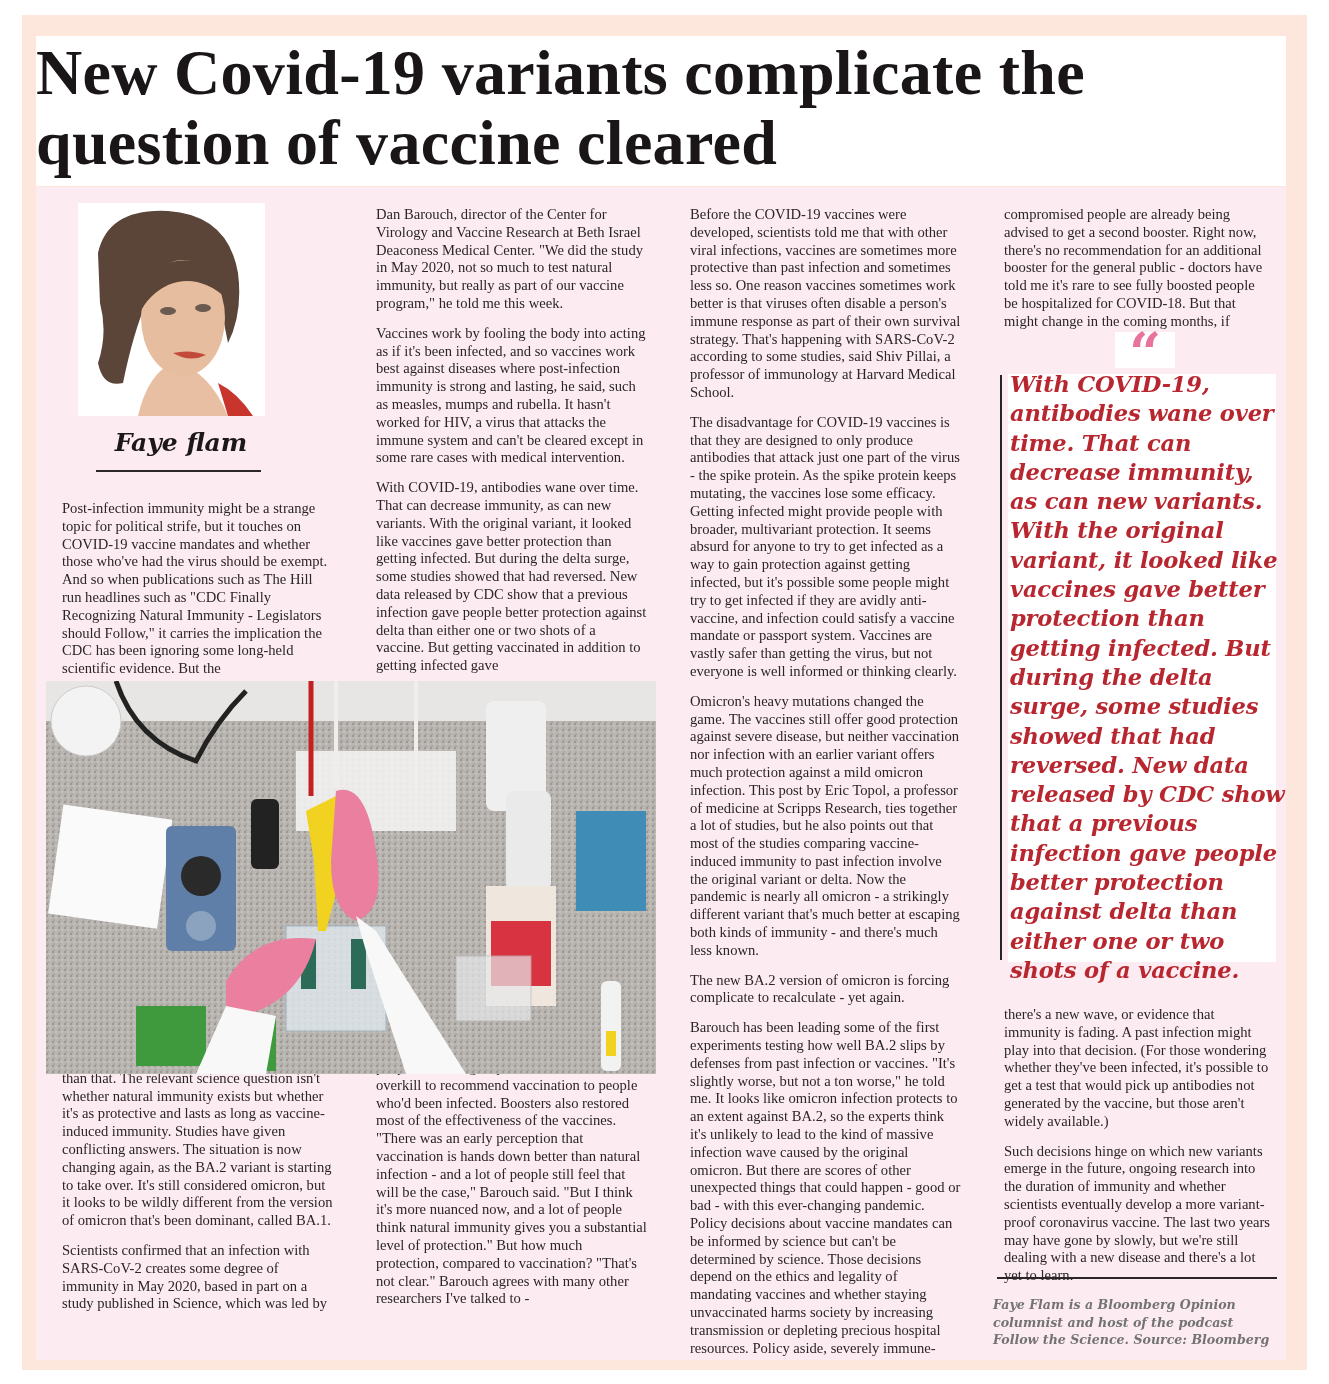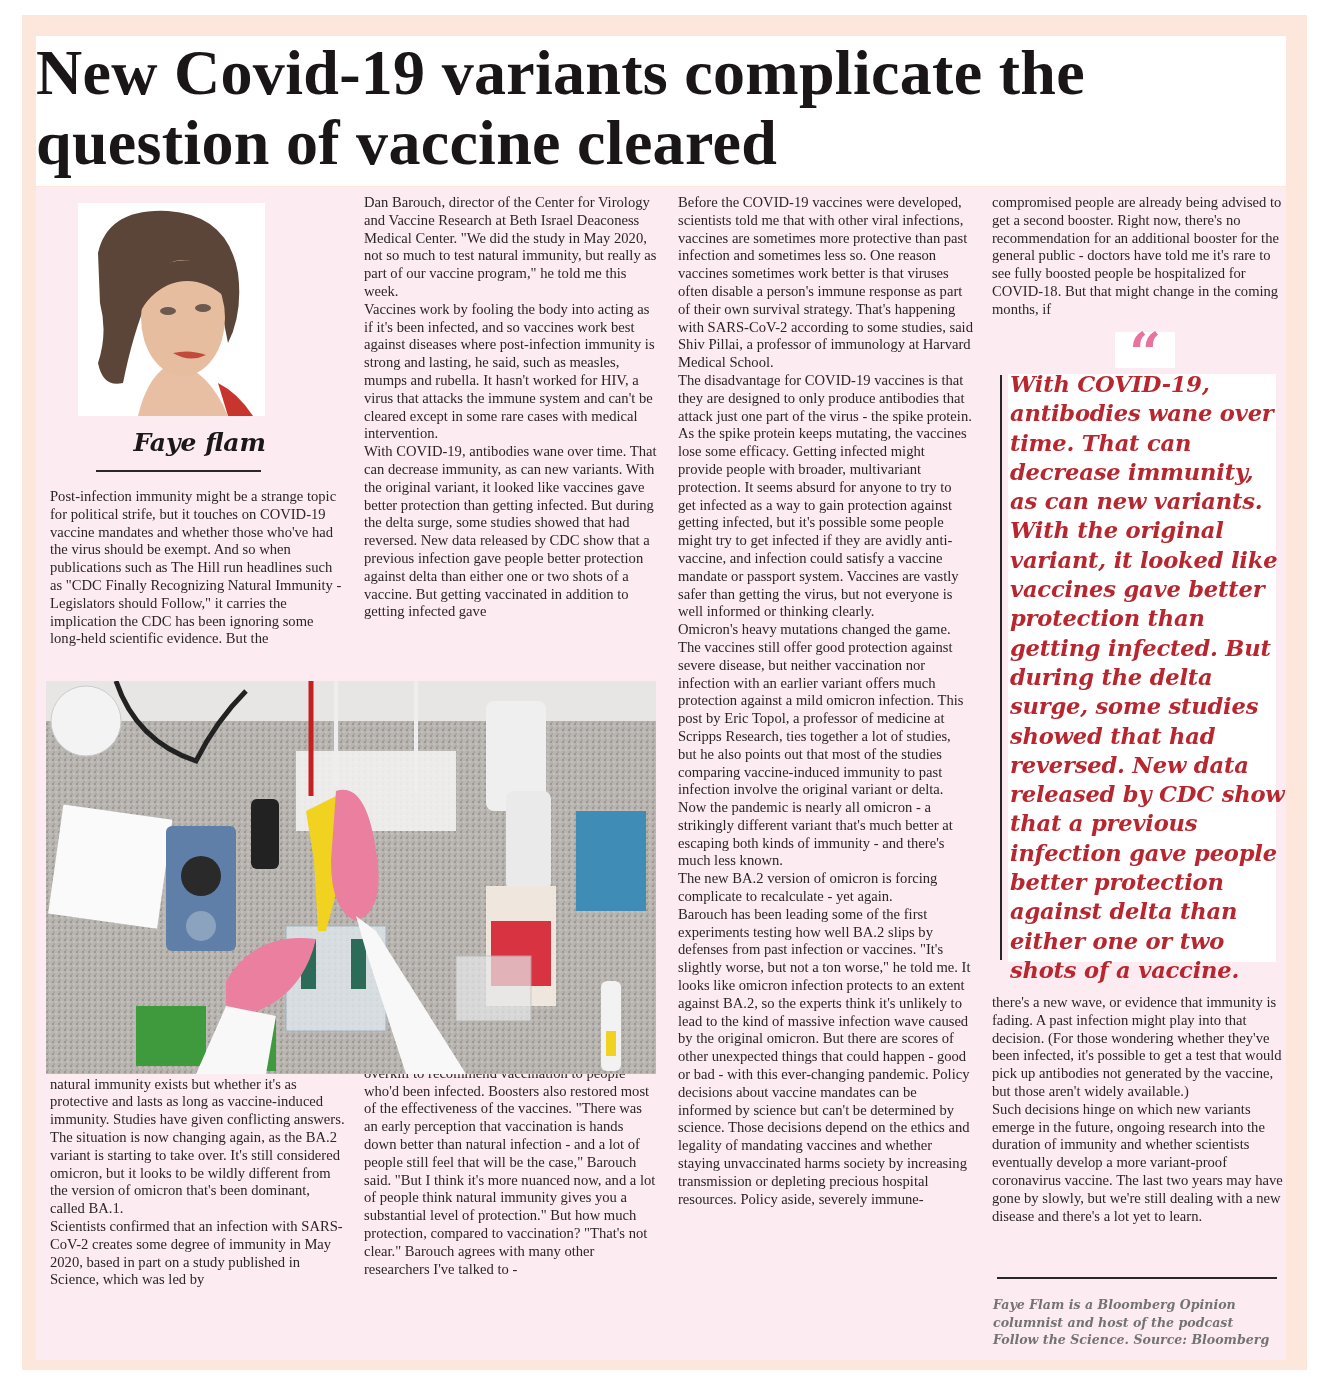--- a/index.html
+++ b/index.html
@@ -5,24 +5,24 @@
   html, body { margin: 0; padding: 0; background: #ffffff; }
   body { width: 1329px; height: 1384px; position: relative; overflow: hidden; font-family: "DejaVu Serif", serif; }
 
   .frame { position: absolute; left: 22px; top: 15px; width: 1285px; height: 1355px; background: #fde6dc; }
   .title-box { position: absolute; left: 36px; top: 36px; width: 1250px; height: 150px; background: #ffffff; }
   .title { position: absolute; left: 0; top: 2px; width: 1250px; text-align: left; font-family: "Liberation Serif", serif; font-weight: bold; font-size: 64px; line-height: 70px; color: #1a1617; letter-spacing: 0.3px; }
 
   .panel { position: absolute; left: 36px; top: 187px; width: 1250px; height: 1173px; background: #fcecf1; }
 
   .col { position: absolute; font-family: "Liberation Serif", serif; font-size: 14.6px; line-height: 17.8px; color: #2b2526; }
-  .col p { margin: 0; }
+  .col p { margin: 12px; }
 
   .portrait { position: absolute; left: 78px; top: 203px; width: 187px; height: 213px; background: #ffffff; overflow: hidden; }
-  .byline { position: absolute; left: 96px; top: 428px; width: 170px; text-align: right; font-family: "DejaVu Serif", serif; font-style: italic; font-weight: bold; font-size: 25px; color: #1c1718; }
+  .byline { position: absolute; left: 96px; top: 428px; width: 170px; text-align: center; font-family: "DejaVu Serif", serif; font-style: italic; font-weight: bold; font-size: 25px; color: #1c1718; }
   .byline-rule { position: absolute; left: 96px; top: 470px; width: 165px; height: 2px; background: #2a2526; }
 
   .photo { position: absolute; left: 46px; top: 681px; width: 610px; height: 393px; overflow: hidden; background: #b8b4b0; }
 
   .quote-wrap { position: absolute; left: 996px; top: 330px; width: 284px; height: 636px; }
   .quote-mark-box { position: absolute; left: 119px; top: 2px; width: 60px; height: 36px; background: #ffffff; }
   .quote-mark { position: absolute; left: 0; top: -12px; width: 60px; text-align: center; font-family: "DejaVu Serif", serif; font-weight: bold; font-size: 56px; color: #e8739f; }
   .quote-bar { position: absolute; left: 4px; top: 45px; width: 2px; height: 585px; background: #2a2526; }
   .quote-box { position: absolute; left: 12px; top: 44px; width: 268px; height: 588px; background: #ffffff; }
   .quote-text { position: absolute; left: 14px; top: 40px; width: 275px; font-family: "DejaVu Serif", serif; font-style: italic; font-weight: bold; font-size: 22.6px; line-height: 29.3px; color: #b8262f; letter-spacing: -0.2px; }

